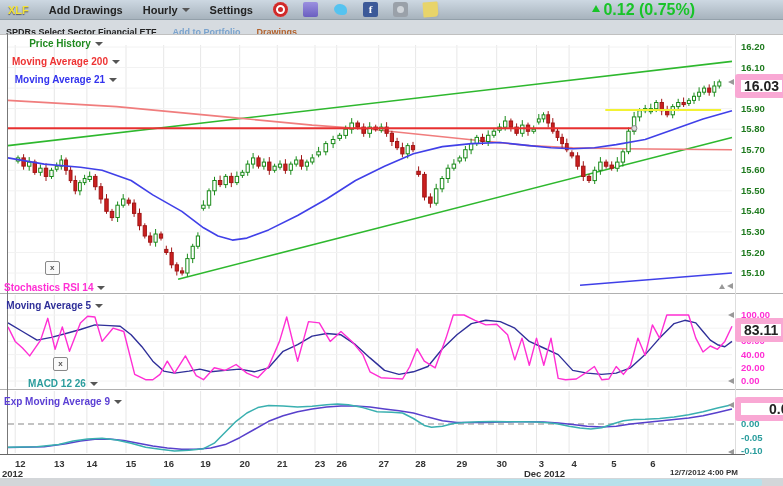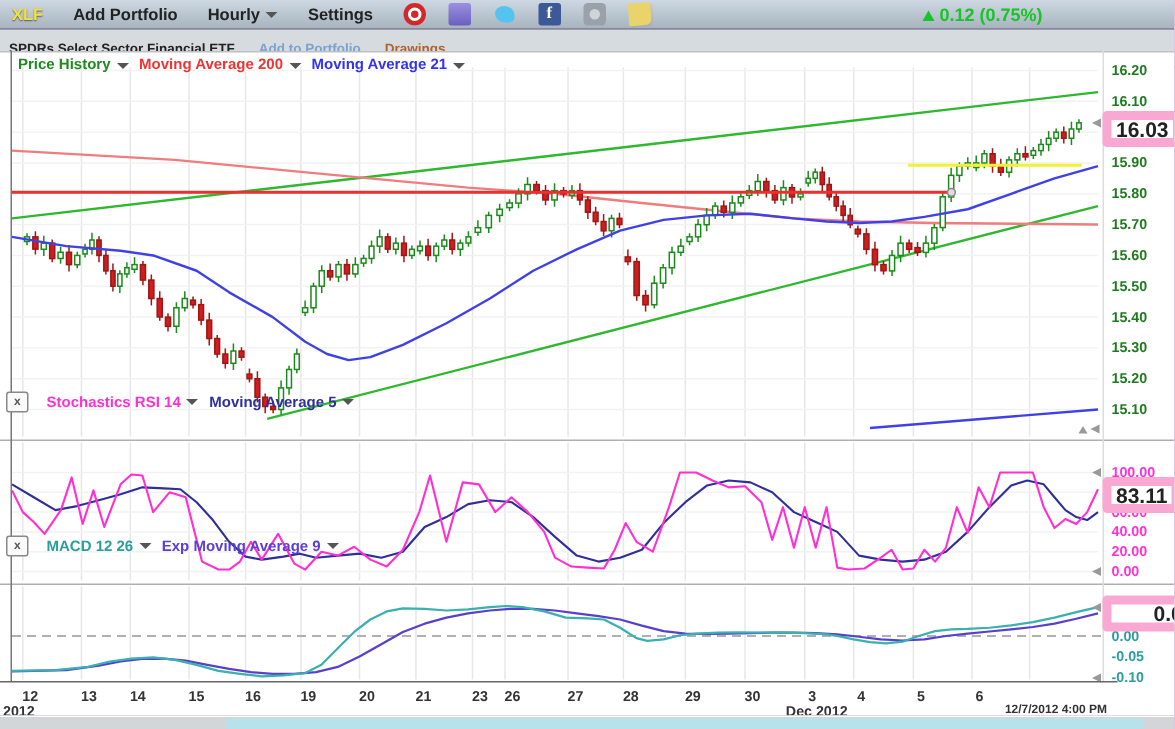--- a/index.html
+++ b/index.html
@@ -18,50 +18,50 @@
   .ticon{width:15px;height:15px;display:inline-block;border-radius:3px;position:relative;}
   .i-clock{border-radius:50%;background:#cf2a2a;box-shadow:inset 0 0 0 3px #cf2a2a, inset 0 0 0 5px #fff;}
   .i-cube{background:linear-gradient(#9b90e0,#6a5fc0);border-radius:2px;}
   .i-twitter{background:#fff0;}
   .i-twitter::after{content:"";position:absolute;left:1px;top:2px;width:13px;height:11px;
       background:#55c3f0;border-radius:60% 70% 40% 70%;}
   .i-facebook{background:#3b5998;border-radius:2px;color:#fff;font:bold 11px/15px "Liberation Serif",serif;text-align:center;}
   .i-camera{background:#9aa1a9;border-radius:3px;}
   .i-camera::after{content:"";position:absolute;left:4px;top:4px;width:7px;height:7px;border-radius:50%;background:#cfd4d9;}
   .i-note{background:#e8d46a;border-radius:1px 1px 4px 1px;transform:rotate(-4deg);box-shadow:1px 1px 1px #8892;}
-  .change{margin-left:auto;margin-right:80px;display:flex;align-items:flex-start;gap:3px;font-size:12px;}
+  .change{margin-left:auto;margin-right:80px;display:flex;align-items:flex-start;gap:3px;font-size:16px;}
   .uparrow{width:0;height:0;border:4px solid transparent;border-bottom:7px solid #18c428;display:inline-block;}
   
   .subbar{position:absolute;top:20px;left:0;width:783px;height:14px;box-sizing:border-box;
           background:#d6dbe0;border-bottom:1px solid #737373;display:flex;align-items:center;
           gap:16px;padding:12px 6px;font-size:9px;font-weight:bold;color:#222;}
   
   .chart-area{position:absolute;top:34px;left:0;width:783px;height:443px;background:#fff;}
-  .hdr{position:absolute;display:flex;align-items:center;gap:7px;font-size:10px;font-weight:bold;}
+  .hdr{position:absolute;display:flex;align-items:center;gap:7px;font-size:10px;font-weight:bold;flex-direction:column;}
   .price-hdr{top:4px;left:12px;}
   .stoch-hdr{top:227px;left:4px;}
   .macd-hdr{top:323px;left:4px;}
   .ind{display:flex;align-items:center;cursor:default;}
   .xbox{width:13px;height:12px;border:1px solid #888;border-radius:2px;background:#fafafa;
         color:#555;font:bold 8px/11px "Liberation Sans",sans-serif;text-align:center;margin-right:5px;}
   .badge{position:absolute;left:735px;background:#fff;border:6px solid #f9a8d4;border-radius:3px;
          font-size:14px;font-weight:bold;line-height:12px;padding:0 3px;color:#222;z-index:5;text-align:right;}
   #badge-price{top:40px;} #badge-stoch{top:284px;} #badge-macd{top:363px;padding-left:28px;}
   
   .scrollbar{position:absolute;top:477px;left:0;width:783px;height:9px;background:#d3d6d9;border-top:1px solid #fff;}
   .thumb{position:absolute;left:150px;top:1px;width:612px;height:7px;background:#b7e1eb;border-radius:2px;}
 </style>
 </head>
 <body>
 
 <div class="window">
 
   <div class="toolbar">
     <span class="symbol">XLF</span>
-    <span>Add Portfolio</span>
+    <span>Add Drawings</span>
     <span class="interval">
       <span>Hourly</span>
       <span class="car"></span>
     </span>
     <span>Settings</span>
     <span class="icons">
       <span class="ticon i-clock"></span>
       <span class="ticon i-cube"></span>
       <span class="ticon i-twitter"></span>
       <span class="ticon i-facebook">f</span>

